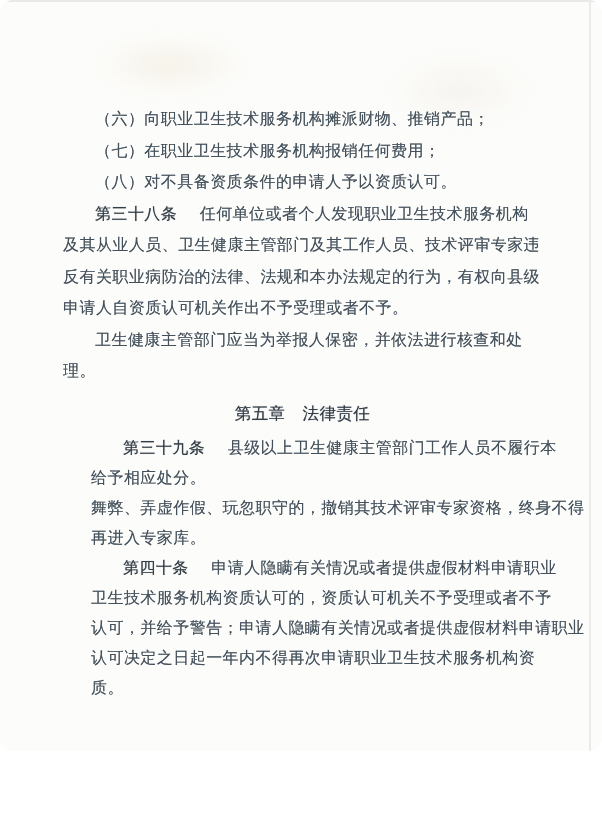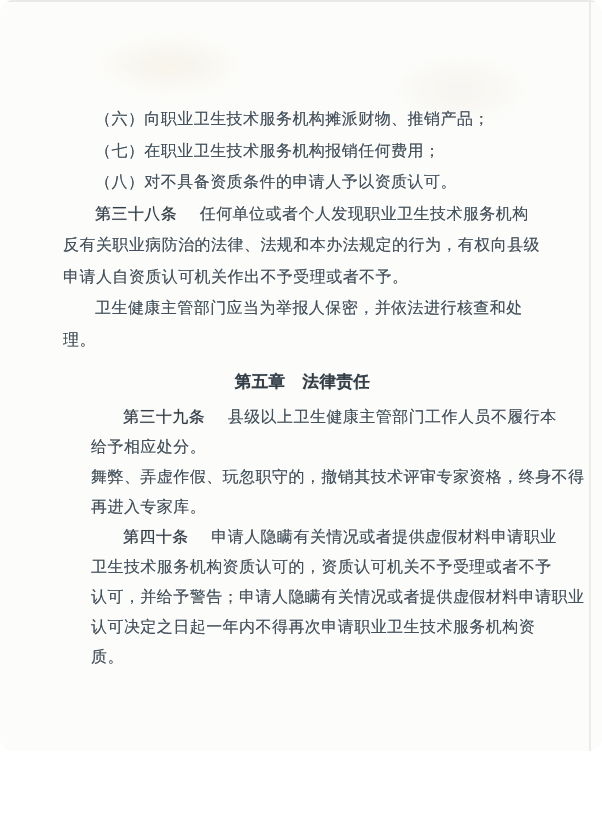--- a/index.html
+++ b/index.html
@@ -53,21 +53,21 @@
   .sec-a { line-height: 31.5px; }
   .sec-b { line-height: 30px; margin-left: 28px; }
   .indent { padding-left: 32px; }
   .line b {
     font-weight: normal;
     color: #333e47;
     margin-right: 6px;
     text-shadow: 0 0 0.7px rgba(51,62,71,0.65);
   }
   .heading {
-    font-weight: bold;
+    font-weight: normal;
     color: #333e47;
     text-align: center;
     font-size: 16.5px;
     line-height: 31.5px;
     margin: 11px 0 4px 0;
     text-shadow: 0 0 0.7px rgba(51,62,71,0.65);
   }
   .page-number {
     position: absolute; left: 80px; top: 755px;
     color: #4a5660;
@@ -84,20 +84,21 @@
   <div class="edge-top"></div>
   <div class="edge-right"></div>
   <div class="smudge smudge-a"></div>
   <div class="smudge smudge-b"></div>
 
   <div class="body-text">
       <div class="line sec-a indent"><span>（六）向职业卫生技术服务机构摊派财物、推销产品；</span></div>
       <div class="line sec-a indent"><span>（七）在职业卫生技术服务机构报销任何费用；</span></div>
       <div class="line sec-a indent"><span>（八）对不具备资质条件的申请人予以资质认可。</span></div>
       <div class="line sec-a indent"><b>第三十八条</b><span>　任何单位或者个人发现职业卫生技术服务机构</span></div>
+      <div class="line sec-a"><span>及其从业人员、卫生健康主管部门及其工作人员、技术评审专家违</span></div>
       <div class="line sec-a"><span>反有关职业病防治的法律、法规和本办法规定的行为，有权向县级</span></div>
       <div class="line sec-a"><span>申请人自资质认可机关作出不予受理或者不予。</span></div>
       <div class="line sec-a indent"><span>卫生健康主管部门应当为举报人保密，并依法进行核查和处</span></div>
       <div class="line sec-a"><span>理。</span></div>
       <div class="heading sec-a">第五章　法律责任</div>
       <div class="line sec-b indent"><b>第三十九条</b><span>　县级以上卫生健康主管部门工作人员不履行本</span></div>
       <div class="line sec-b"><span>给予相应处分。</span></div>
       <div class="line sec-b"><span>舞弊、弄虚作假、玩忽职守的，撤销其技术评审专家资格，终身不得</span></div>
       <div class="line sec-b"><span>再进入专家库。</span></div>
       <div class="line sec-b indent"><b>第四十条</b><span>　申请人隐瞒有关情况或者提供虚假材料申请职业</span></div>

